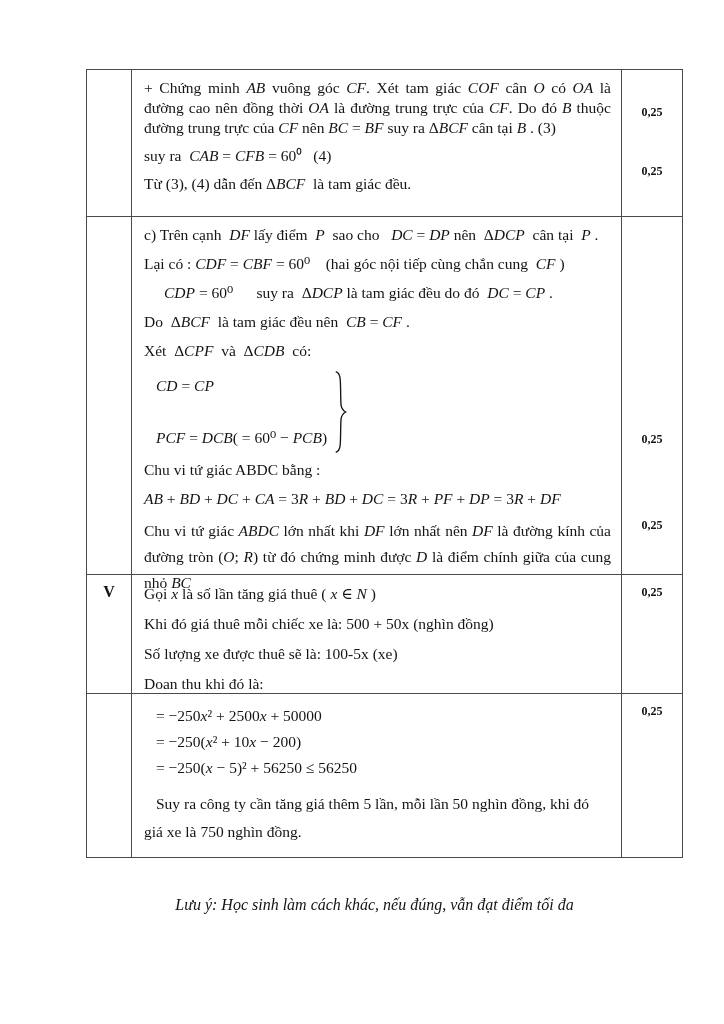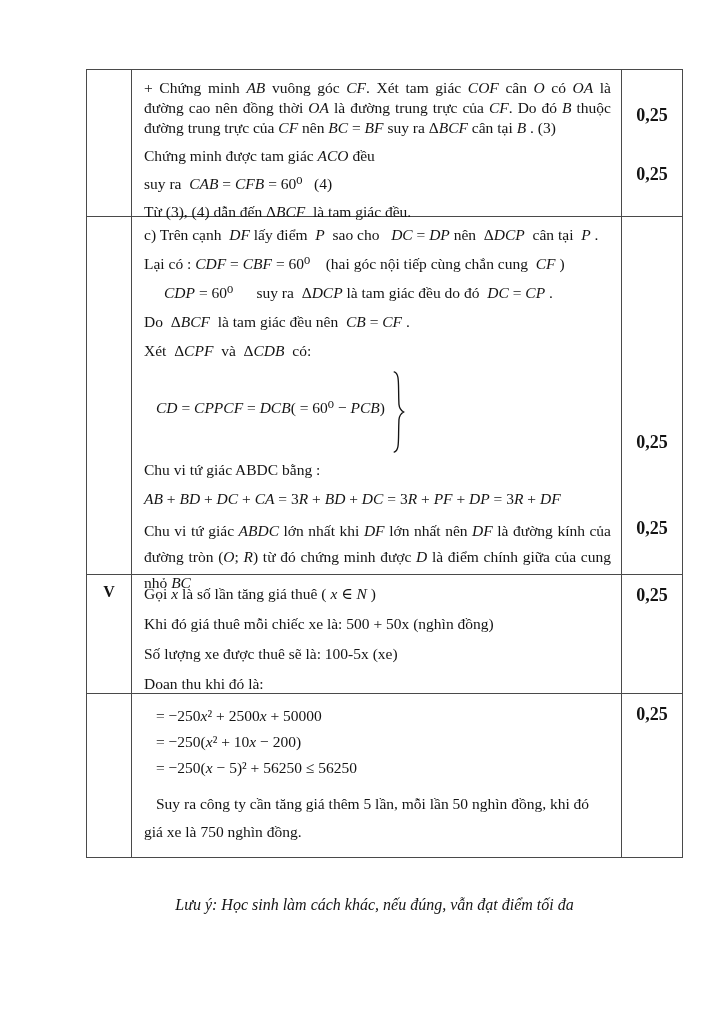--- a/index.html
+++ b/index.html
@@ -8,43 +8,43 @@
   .page { position:relative; width:724px; height:1024px; background:#fff; }
 
   .answer-table { position:absolute; left:86px; top:69px; width:597px;
     border:1px solid #4a4a4a; }
   .row { display:flex; border-bottom:1px solid #4a4a4a; }
   .row:last-child { border-bottom:none; }
   .c1 { width:45px; border-right:1px solid #4a4a4a; text-align:center;
     padding-top:8px; font-weight:bold; font-size:16px; }
   .c2 { flex:1; border-right:1px solid #4a4a4a; padding:6px 10px 0 12px;
     font-size:15.5px; line-height:20px; }
-  .c3 { width:60px; position:relative; font-size:18px; }
+  .c3 { width:60px; position:relative; font-size:12px; }
   .score { position:absolute; width:100%; text-align:center; font-weight:bold; }
 
   .r1 { height:147px; }
   .r2 { height:358px; }
   .r3 { height:119px; }
   .r4 { height:163px; }
 
   .r1 .s0 { top:35px; }  .r1 .s1 { top:94px; }
   .r2 .s0 { top:215px; } .r2 .s1 { top:301px; }
   .r3 .s0 { top:10px; }  .r4 .s0 { top:10px; }
 
   .line { white-space:pre-wrap; margin-bottom:9px; }
   .just { white-space:normal; text-align:justify; }
   .mi { font-style:italic; }
   .indent { padding-left:20px; }
 
-  .r1 .c2 { padding-top:8px; }
+  .r1 .c2 { padding-top:8px;font-family:Liberation Serif, serif; }
   .r1 .line { margin-bottom:8px; }
   .r2 .c2 { padding-top:8px; }
 
   .sys { display:flex; align-items:center; margin:2px 0 6px 0; }
-  .sys-eqs { display:flex; flex-direction:row; padding-left:12px; }
+  .sys-eqs { display:flex; flex-direction:column; padding-left:12px;gap:24px; }
   .sys-eqs .eq { line-height:20px; margin-bottom:8px; white-space:pre-wrap; }
   .sys-eqs .eq:last-child { margin-bottom:0; }
   .brace-wrap { margin-left:6px; display:flex; align-items:center; }
   .sys-right { margin-left:8px; white-space:pre-wrap; }
 
   .para3 { white-space:normal; text-align:justify; line-height:26px; margin-bottom:0; }
 
   .r3 .c2 { padding-top:9px; }
   .r3 .line { margin-bottom:10px; }
 
@@ -59,21 +59,20 @@
 <body>
 
 <div class="page">
 
   <div class="answer-table">
 
     <div class="row r1">
       <div class="c1"></div>
       <div class="c2">
         <div class="line just"><span>+ Chứng minh </span><span class="mi">AB</span><span> vuông góc </span><span class="mi">CF</span><span>. Xét tam giác </span><span class="mi">COF</span><span> cân </span><span class="mi">O</span><span> có </span><span class="mi">OA</span><span> là đường cao nên đồng thời </span><span class="mi">OA</span><span> là đường trung trực của </span><span class="mi">CF</span><span>. Do đó </span><span class="mi">B</span><span> thuộc đường trung trực của </span><span class="mi">CF</span><span> nên </span><span class="mi">BC</span><span> = </span><span class="mi">BF</span><span> suy ra Δ</span><span class="mi">BCF</span><span>  cân tại  </span><span class="mi">B</span><span> .   (3)</span></div>
-        <div class="line"><span>Chứng minh được tam giác </span><span class="mi">ACO</span><span> đều</span></div>
         <div class="line"><span>suy ra  </span><span class="mi">CAB</span><span> = </span><span class="mi">CFB</span><span> = 60⁰   (4)</span></div>
         <div class="line"><span>Từ (3), (4) dẫn đến Δ</span><span class="mi">BCF</span><span>  là tam giác đều.</span></div>
       </div>
       <div class="c3">
         <div class="score s0">0,25</div>
         <div class="score s1">0,25</div>
       </div>
     </div>
 
     <div class="row r2">

